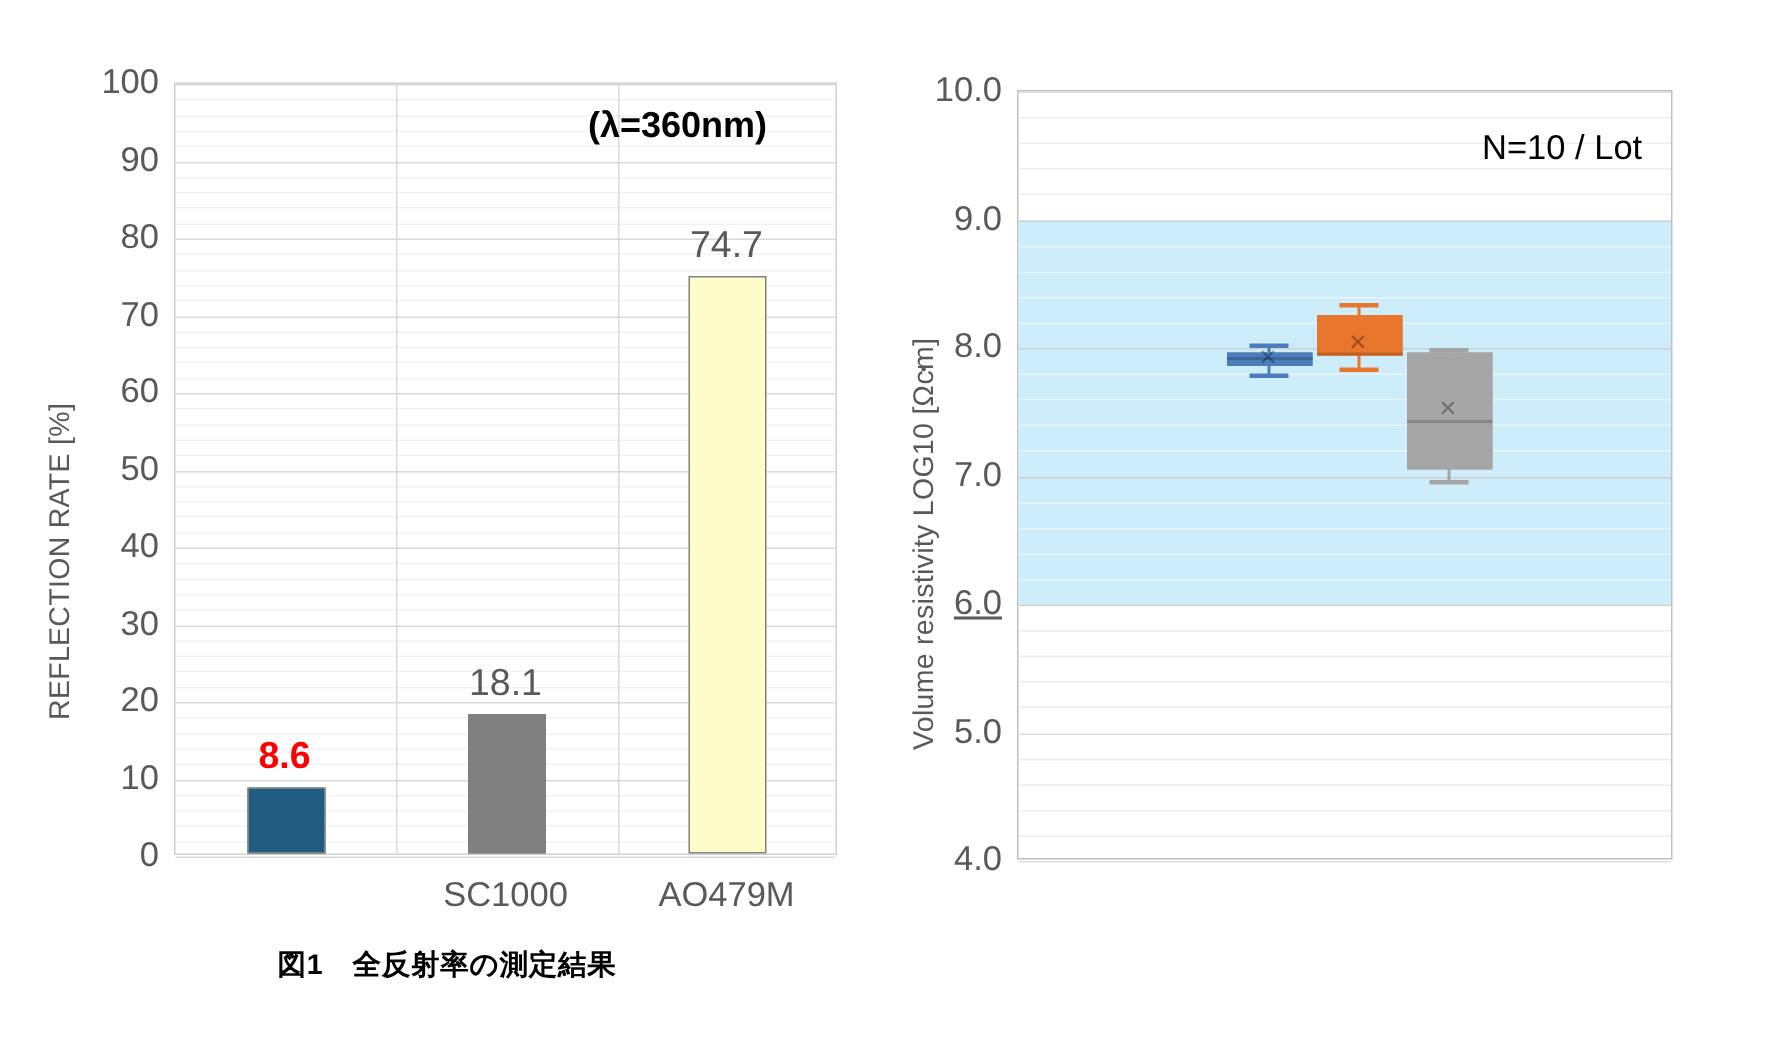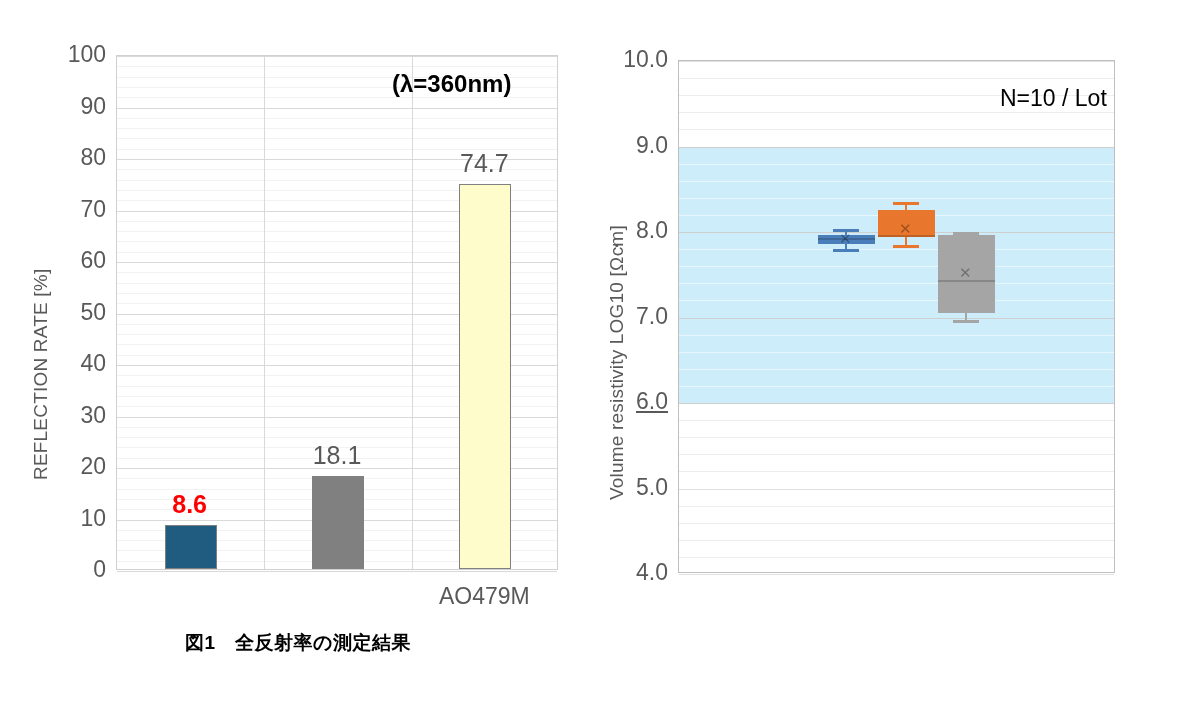--- a/index.html
+++ b/index.html
@@ -185,20 +185,21 @@
       </div>
   </div>
 
   <div id="barlabelsL">
       <div class="barlabel hl" style="left: 139.667px; width: 100px; top: 489.71px; color: rgb(255, 0, 0);">8.6</div>
       <div class="barlabel" style="left: 287px; width: 100px; top: 440.785px; color: rgb(89, 89, 89);">18.1</div>
       <div class="barlabel" style="left: 434.333px; width: 100px; top: 149.295px; color: rgb(89, 89, 89);">74.7</div>
     </div>
 
   <div id="xticksL" style="position:absolute;left:116px;top:583px;width:442px;height:40px;">
+      <div class="xtick" style="left: 141px; width: 160px; top: 0px;">SC1000</div>
       <div class="xtick" style="left: 288.333px; width: 160px; top: 0px;">AO479M</div>
     </div>
 
   <div class="caption" style="top:630px;">図1　全反射率の測定結果</div>
 
   <div class="annot" id="annotL" style="left:392px;top:70px;">(λ=360nm)</div>
 </div>
 
 <div class="figure" id="fig-right">
 
@@ -264,15 +265,15 @@
         <div class="mean-x" style="left: 220px; top: 159.58px; color: rgba(0, 0, 0, 0.32);">✕</div>
         <div class="whisk-line" style="left: 286px; top: 171.855px; height: 88.065px; background: rgb(165, 165, 165);"></div>
         <div class="whisk-cap" style="left: 274px; width: 26px; top: 170.855px; background: rgb(165, 165, 165);"></div>
         <div class="whisk-cap" style="left: 274px; width: 26px; top: 258.92px; background: rgb(165, 165, 165);"></div>
         <div class="box" style="left: 258.5px; width: 57px; top: 173.565px; height: 78.66px; background: rgb(165, 165, 165); border-color: rgb(165, 165, 165);"></div>
         <div class="median" style="left: 258.5px; width: 57px; top: 218.88px; background: rgb(165, 165, 165); filter: brightness(0.82);"></div>
         <div class="mean-x" style="left: 280px; top: 204.04px; color: rgba(0, 0, 0, 0.32);">✕</div>
       </div>
   </div>
 
-  <div class="annot" id="annotR" style="left:404px;top:85px;">N=10 / Lot</div>
+  <div class="annot" id="annotR" style="left:392px;top:85px;">N=10 / Lot</div>
 
 </div>
 
 </body></html>

